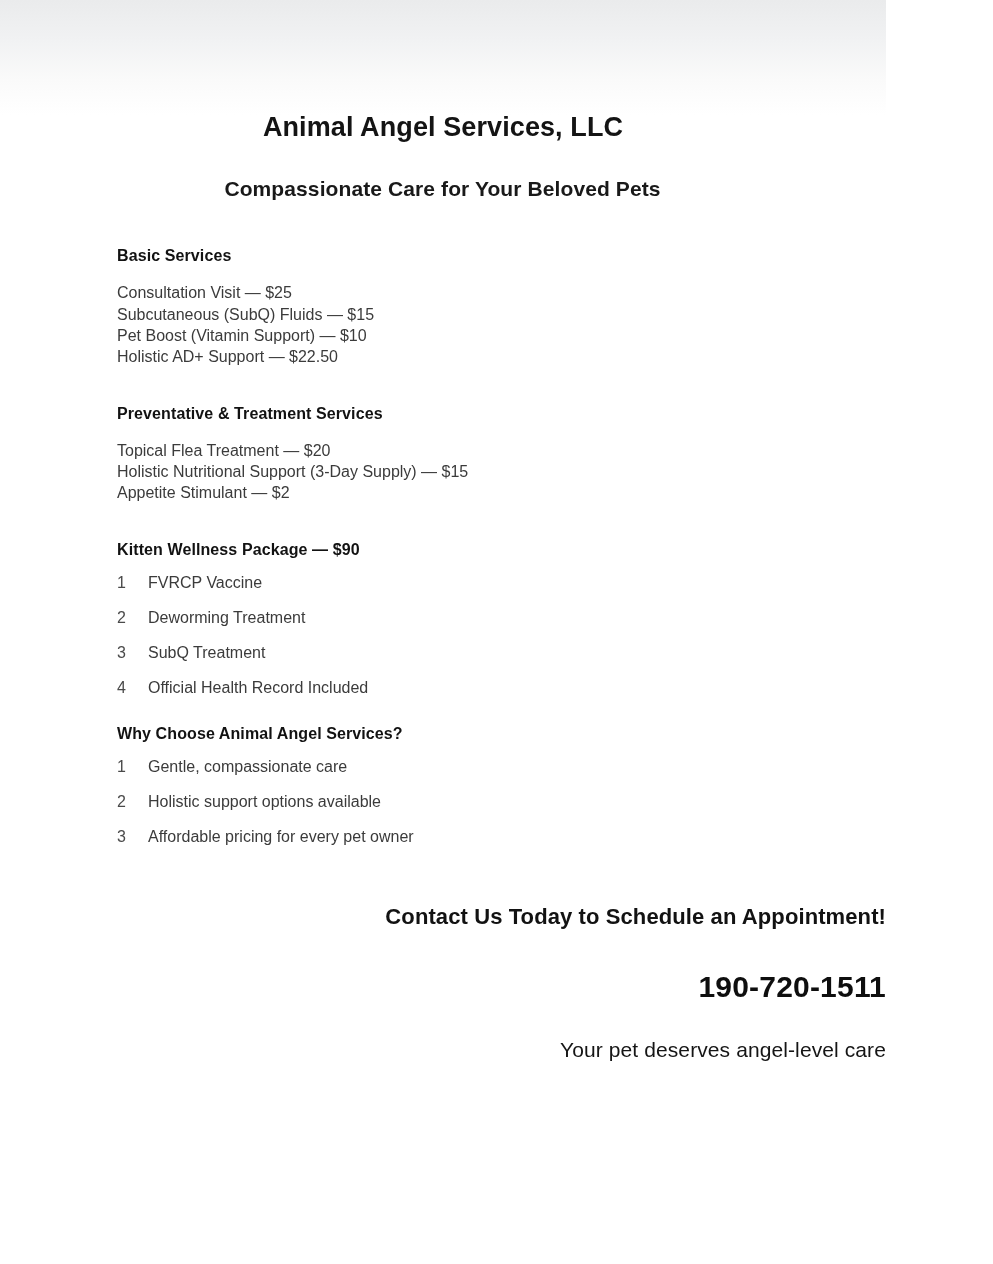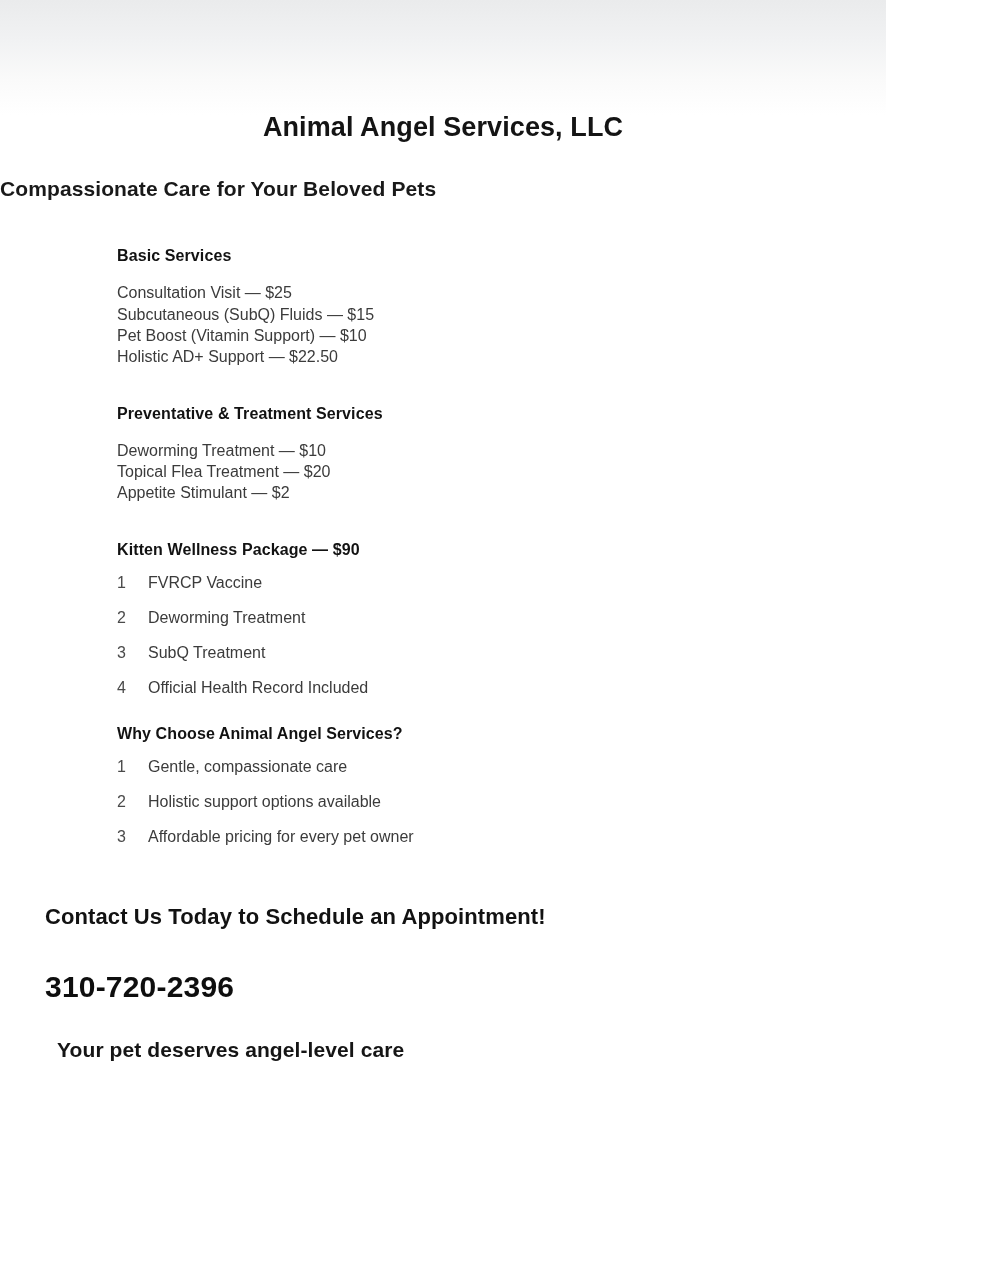--- a/index.html
+++ b/index.html
@@ -37,21 +37,21 @@
   .doc-title {
     text-align: center;
     font-size: 27px;
     font-weight: bold;
     color: #141414;
     letter-spacing: 0.1px;
     line-height: 1.15;
     margin: 0;
   }
   .doc-subtitle {
-    text-align: left;
+    text-align: center;
     font-size: 21px;
     font-weight: bold;
     color: #191919;
     letter-spacing: 0.1px;
     line-height: 1.15;
     margin: 34px 1px 0 0;
   }
 
   
   .section {
@@ -103,42 +103,42 @@
     color: #4a4a4a;
     font-size: 16px;
   }
   .num-list .txt {
     flex: 1 1 auto;
   }
 
   
   .contact-block {
     margin-top: 58px;
-    text-align: left;
+    text-align: right;
     padding-left: 45px;
   }
   .contact-heading {
     font-size: 22px;
     font-weight: bold;
     color: #121212;
     letter-spacing: 0.1px;
     margin: 0;
     line-height: 1.2;
   }
   .contact-phone {
     font-size: 30px;
     font-weight: bold;
     color: #0e0e0e;
     letter-spacing: 0.2px;
     margin: 38px 0 0 0;
     line-height: 1.2;
   }
   .contact-tagline {
     font-size: 21px;
-    font-weight: bold;
+    font-weight: normal;
     color: #151515;
     letter-spacing: 0.1px;
     margin: 32px 0 0 12px;
     line-height: 1.2;
   }
 </style>
 </head>
 <body>
 
 <div class="page">
@@ -154,22 +154,22 @@
         <li>Consultation Visit — $25</li>
         <li>Subcutaneous (SubQ) Fluids — $15</li>
         <li>Pet Boost (Vitamin Support) — $10</li>
         <li>Holistic AD+ Support — $22.50</li>
       </ul>
     </div>
 
     <div class="section sec-preventive">
       <h3 class="section-heading">Preventative &amp; Treatment Services</h3>
       <ul class="plain-list">
-        <li>Deworming Treatment — $10</li>
         <li>Topical Flea Treatment — $20</li>
+        <li>Holistic Nutritional Support (3-Day Supply) — $15</li>
         <li>Appetite Stimulant — $2</li>
       </ul>
     </div>
 
     <div class="section sec-kitten">
       <h3 class="section-heading">Kitten Wellness Package — $90</h3>
       <ol class="num-list">
         <li>
           <span class="num">1</span>
           <span class="txt">FVRCP Vaccine</span>
@@ -202,18 +202,18 @@
         </li>
         <li>
           <span class="num">3</span>
           <span class="txt">Affordable pricing for every pet owner</span>
         </li>
       </ol>
     </div>
 
     <div class="contact-block">
       <p class="contact-heading">Contact Us Today to Schedule an Appointment!</p>
-      <p class="contact-phone">310-720-2396</p>
+      <p class="contact-phone">190-720-1511</p>
       <p class="contact-tagline">Your pet deserves angel-level care</p>
     </div>
 
   </div>
 </div>
 
 </body></html>

